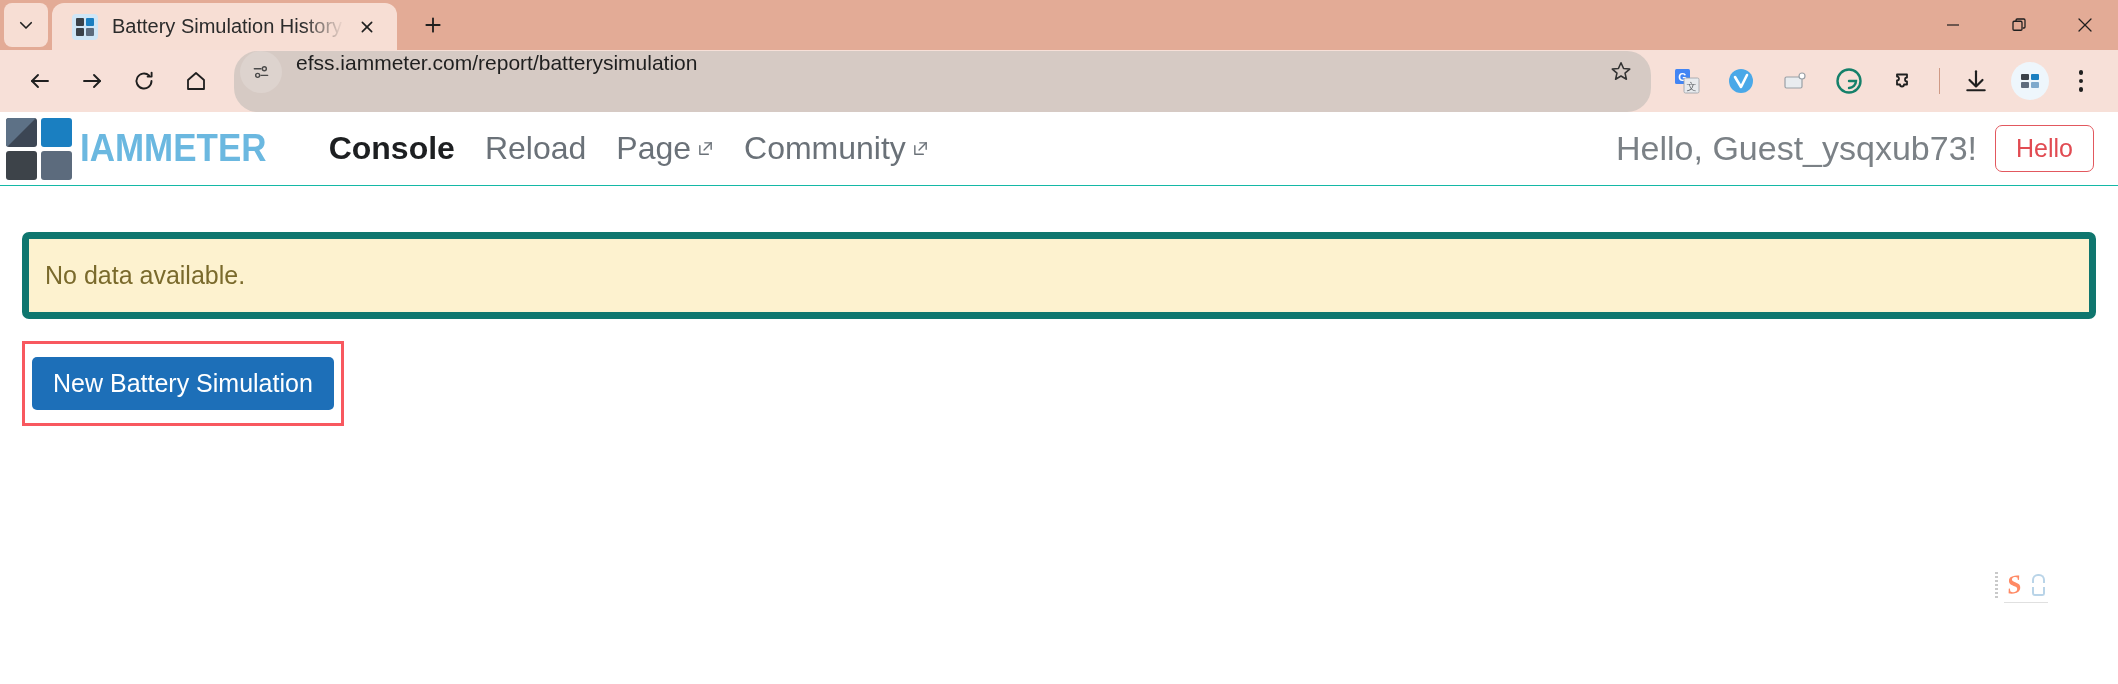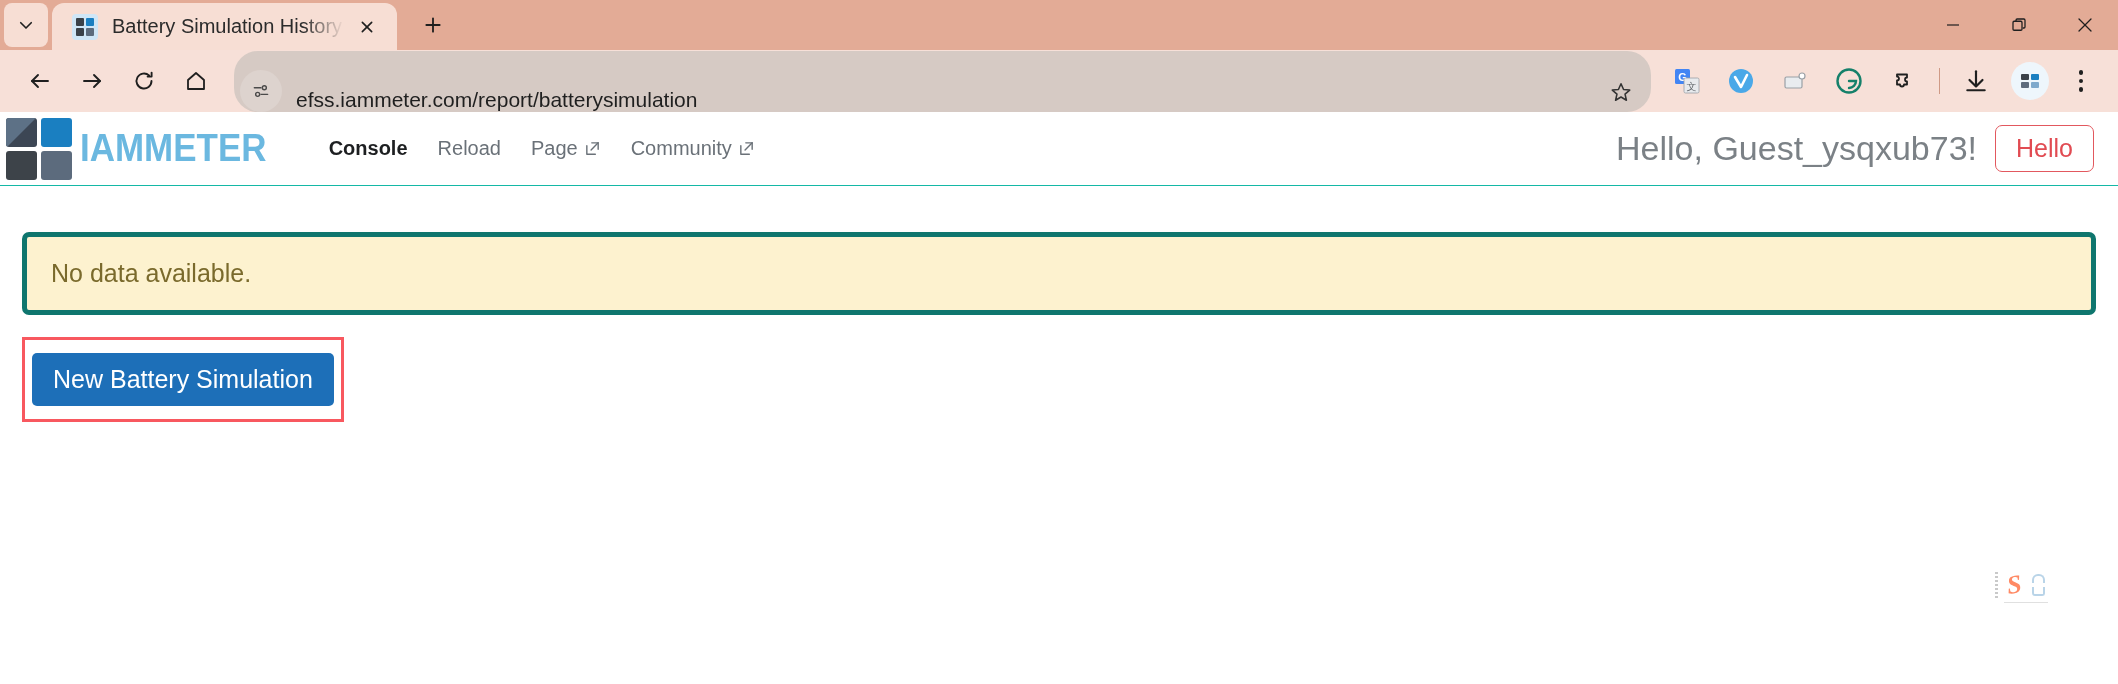--- a/index.html
+++ b/index.html
@@ -116,21 +116,21 @@
     flex: 0 0 52px;
   }
   .nav-btn svg { width: 24px; height: 24px; }
 
   .omnibox {
     flex: 1;
     height: 61px;
     background: #d6cac4;
     border-radius: 24px;
     display: flex;
-    align-items: flex-end;
+    align-items: flex-start;
     margin-left: 12px;
     margin-right: 10px;
     padding: 0 10px 0 6px;
     max-width: 1476px;
   }
   .site-info {
     width: 42px; height: 42px;
     border-radius: 50%;
     display: flex; align-items: center; justify-content: center;
     flex: 0 0 42px;
@@ -231,21 +231,21 @@
     transform-origin: left center;
   }
 
   .nav-links {
     display: flex;
     align-items: center;
     gap: 30px;
     margin-left: 46px;
   }
   .nav-link {
-    font-size: 20px;
+    font-size: 32px;
     color: #6a7178;
     display: inline-flex;
     align-items: center;
     gap: 6px;
     white-space: nowrap;
     justify-content: center;
   }
   .nav-link.active { color: #1d1f21; font-weight: 600; }
   .nav-link svg { width: 17px; height: 17px; }
 
@@ -272,23 +272,23 @@
     font-size: 48px;
     color: #262b2f;
     font-weight: normal;
     margin-top: 42px;
     letter-spacing: -0.2px;
   }
 
   .alert {
     margin-top: 46px;
     background: #fdf2cf;
-    border: 5px solid #0f766e;
+    border: 7px solid #0f766e;
     border-radius: 7px;
-    padding: 22px 24px;
+    padding: 22px 16px;
     font-size: 25px;
     color: #7a6a2c;
     min-height: 76px;
     display: flex;
     align-items: center;
   }
 
   .btn-row {
     margin-top: 22px;
     display: flex;

